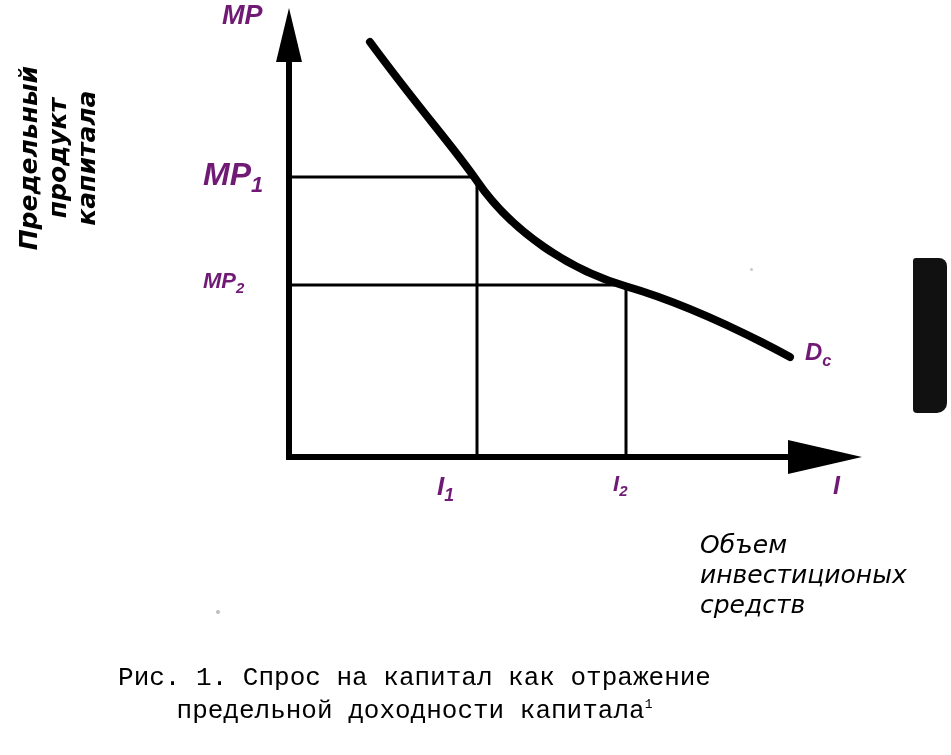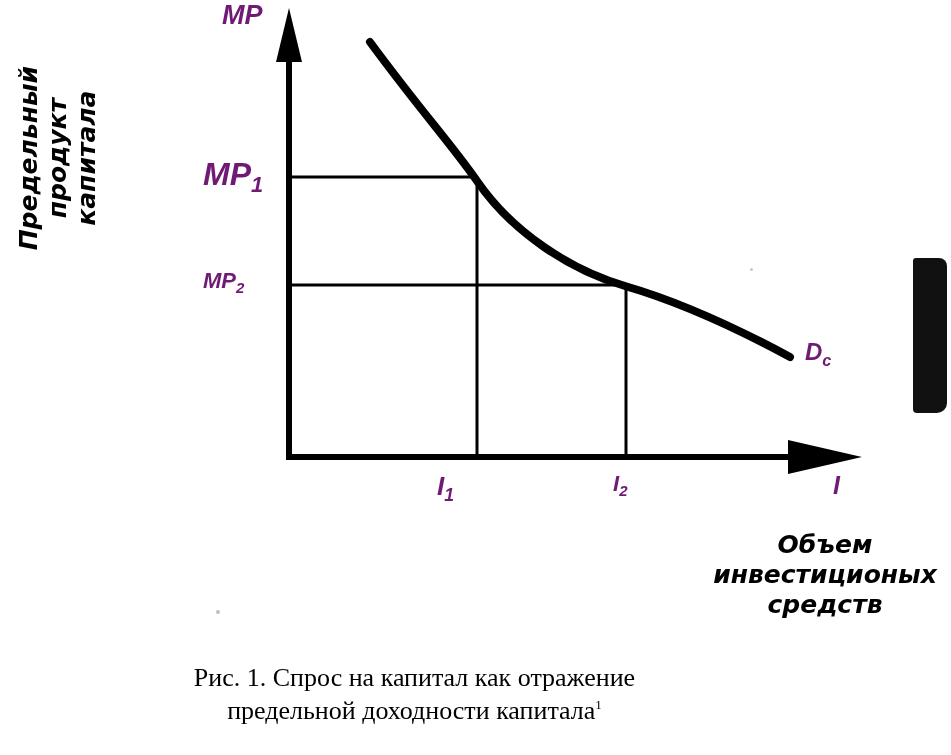--- a/index.html
+++ b/index.html
@@ -92,36 +92,36 @@
   #dc-label {
     left: 805px;
     top: 340px;
     font-size: 24px;
   }
   #x-axis-title {
     position: absolute;
     left: 700px;
     top: 530px;
     width: 250px;
-    text-align: center;
+    text-align: left;
     font-family: "DejaVu Sans", sans-serif;
     font-style: italic;
-    font-weight: bold;
+    font-weight: normal;
     font-size: 25px;
     line-height: 1.2;
   }
   #x-axis-title .ln { display: block; }
 
   #caption {
     position: absolute;
     left: 0;
     top: 662px;
     width: 829px;
     text-align: center;
-    font-family: Liberation Serif, serif;
+    font-family: Liberation Mono, monospace;
     font-size: 26px;
     line-height: 1.25;
     color: #000;
   }
   #caption .ln { display: block; position: relative; }
   #caption .fn {
     font-size: 13px;
     vertical-align: super;
   }
   #smudge {

